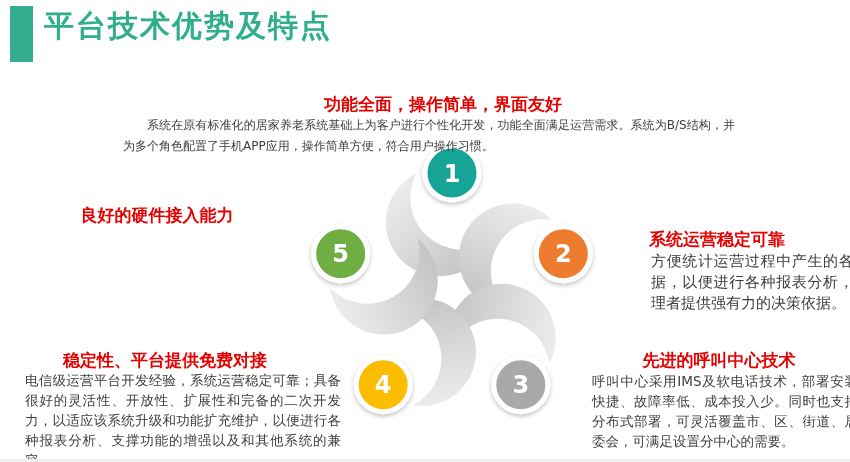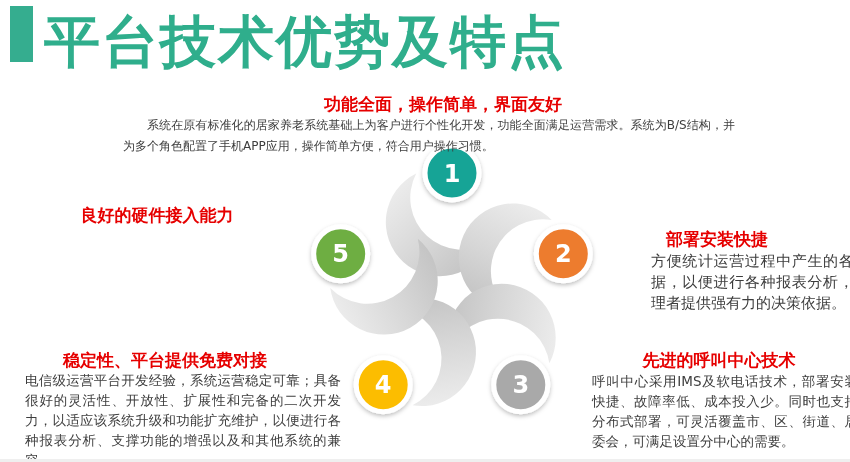--- a/index.html
+++ b/index.html
@@ -2,21 +2,21 @@
 <html><head>
 <meta charset="utf-8">
 <style>
   html,body{margin:0;padding:0;background:#888;}
   .slide{
     position:relative;width:850px;height:462px;background:#ffffff;overflow:hidden;
     font-family:"DejaVu Sans","Liberation Sans",sans-serif;margin:0 auto;
   }
   .title-bar{position:absolute;left:10px;top:6px;width:23px;height:56px;background:#35AD8F;}
   .main-title{
-    position:absolute;left:44px;top:8px;font-size:56px;font-weight:bold;
+    position:absolute;left:44px;top:8px;font-size:30px;font-weight:bold;
     color:#2FAE8C;letter-spacing:2px;white-space:nowrap;line-height:1.2;text-align:center;
   }
   .heading{
     position:absolute;font-size:17px;font-weight:bold;color:#E60000;
     text-align:center;line-height:20px;
   }
   .body-text{
     position:absolute;color:#3D3D3D;text-align:justify;
   }
   .h-top{left:293px;top:82px;width:300px;}
@@ -89,21 +89,21 @@
         <text x="340.7" y="262.3" text-anchor="middle" class="node-number">5</text>
       </g>
   </svg>
 
   <div class="text-layer">
     <div class="heading h-top">功能全面，操作简单，界面友好</div>
     <div class="body-text b-top">系统在原有标准化的居家养老系统基础上为客户进行个性化开发，功能全面满足运营需求。系统为B/S结构，并为多个角色配置了手机APP应用，操作简单方便，符合用户操作习惯。</div>
 
     <div class="heading h-left">良好的硬件接入能力</div>
 
-    <div class="heading h-right">部署安装快捷</div>
+    <div class="heading h-right">系统运营稳定可靠</div>
     <div class="body-text b-right">方便统计运营过程中产生的各种数据，以便进行各种报表分析，为管理者提供强有力的决策依据。</div>
 
     <div class="heading h-bl">稳定性、平台提供免费对接</div>
     <div class="body-text b-bl">电信级运营平台开发经验，系统运营稳定可靠；具备很好的灵活性、开放性、扩展性和完备的二次开发力，以适应该系统升级和功能扩充维护，以便进行各种报表分析、支撑功能的增强以及和其他系统的兼容。</div>
 
     <div class="heading h-br">先进的呼叫中心技术</div>
     <div class="body-text b-br">呼叫中心采用IMS及软电话技术，部署安装快捷、故障率低、成本投入少。同时也支持分布式部署，可灵活覆盖市、区、街道、居委会，可满足设置分中心的需要。</div>
   </div>
 
   <div class="bottom-strip"></div>

